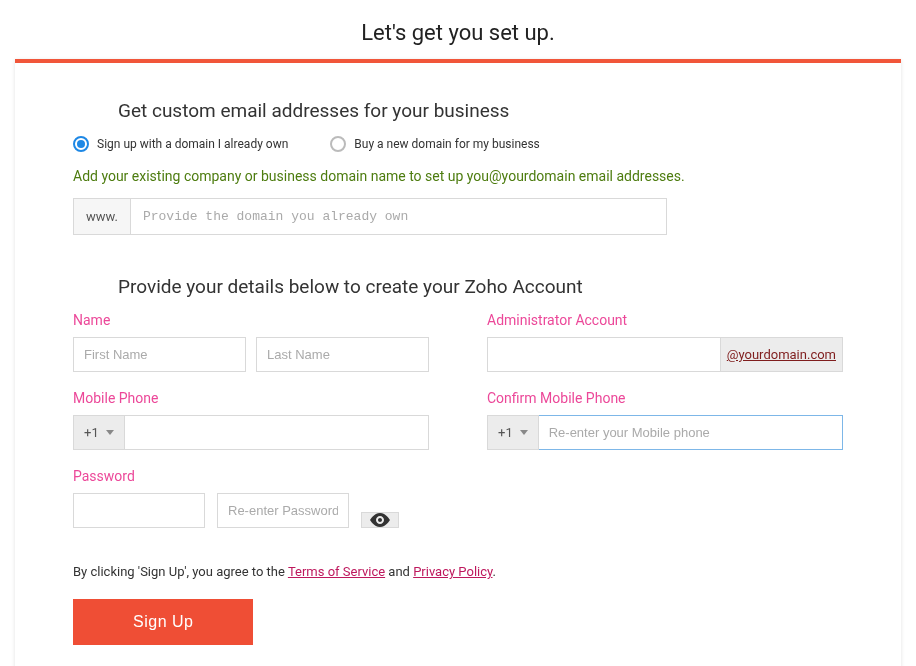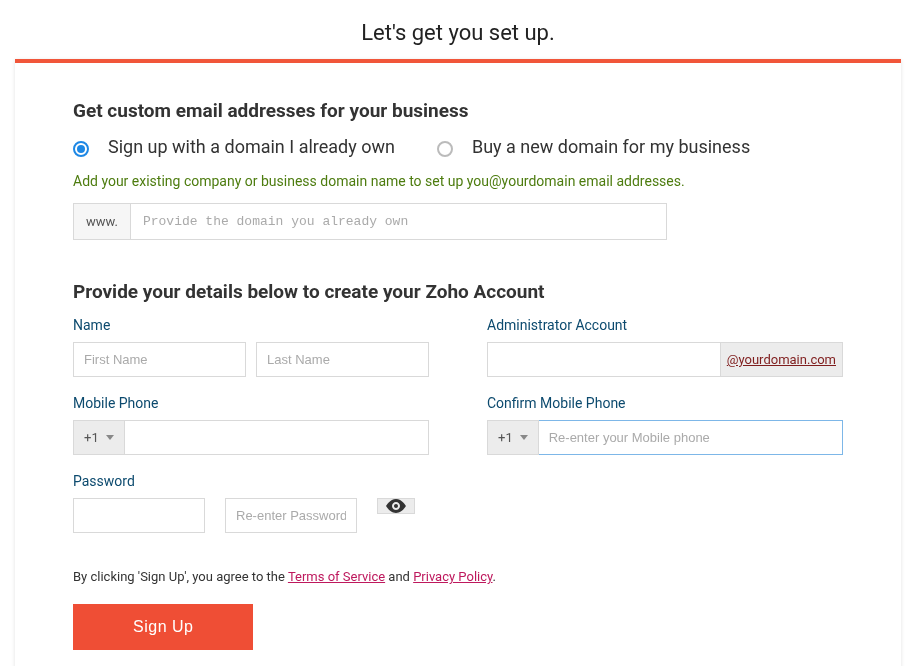--- a/index.html
+++ b/index.html
@@ -25,35 +25,36 @@
       margin-bottom: 14px;
     }
     .card {
       background: #fff;
       border-top: 4px solid #f1563a;
       box-shadow: 0 1px 4px rgba(0,0,0,0.12);
       padding: 36px 58px 42px 58px;
     }
     .section-heading {
       font-size: 19px;
-      font-weight: 700;
+      font-weight: 400;
       color: #333;
       margin-bottom: 14px;
+      margin-left: 45px;
     }
     .radio-row {
       display: flex;
       gap: 42px;
       margin-bottom: 16px;
       align-items: center;
     }
     .radio-option {
       display: flex;
-      align-items: flex-end;
-      gap: 19px;
-      font-size: 18px;
+      align-items: center;
+      gap: 8px;
+      font-size: 12px;
       color: #333;
       cursor: pointer;
     }
     .radio-circle {
       width: 16px;
       height: 16px;
       border-radius: 50%;
       border: 2px solid #bbb;
       display: inline-flex;
       align-items: center;
@@ -104,21 +105,21 @@
     }
     .grid-row {
       display: flex;
       gap: 58px;
     }
     .col {
       flex: 1;
     }
     .field-label {
       font-size: 14px;
-      color: #0c4a6e;
+      color: #ec4899;
       margin-bottom: 9px;
     }
     .name-inputs {
       display: flex;
       gap: 10px;
       border-radius: 13px;
     }
     .text-input {
       border: 1px solid #d9d9d9;
       padding: 9px 10px;
@@ -174,22 +175,22 @@
     }
     .phone-group .text-input {
       flex: 1;
       border-left: none;
     }
     .field-block {
       margin-bottom: 18px;
     }
     .password-row {
       display: flex;
-      gap: 20px;
-      align-items: flex-start;
+      gap: 12px;
+      align-items: flex-end;
     }
     .password-row .text-input {
       width: 132px;
     }
     .eye-btn {
       background: #ececec;
       border: 1px solid #d9d9d9;
       width: 38px;
       display: flex;
       align-items: center;

